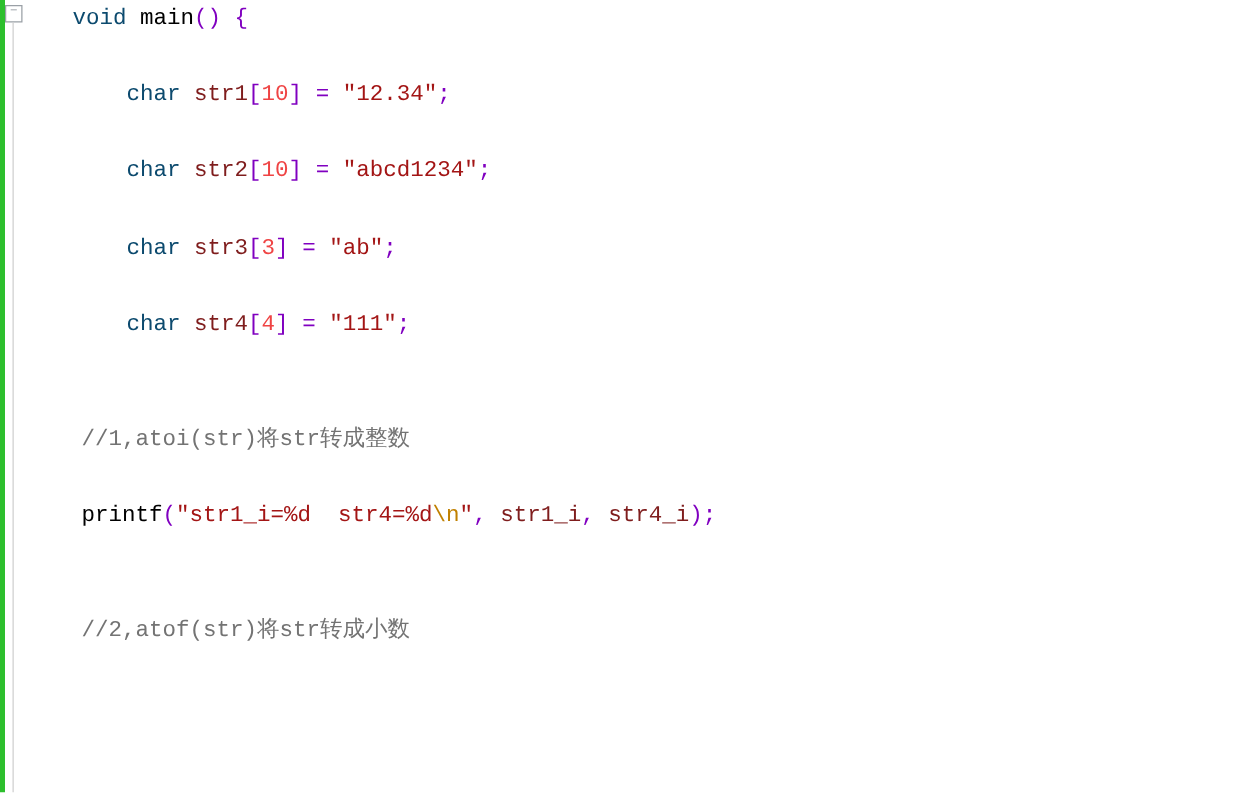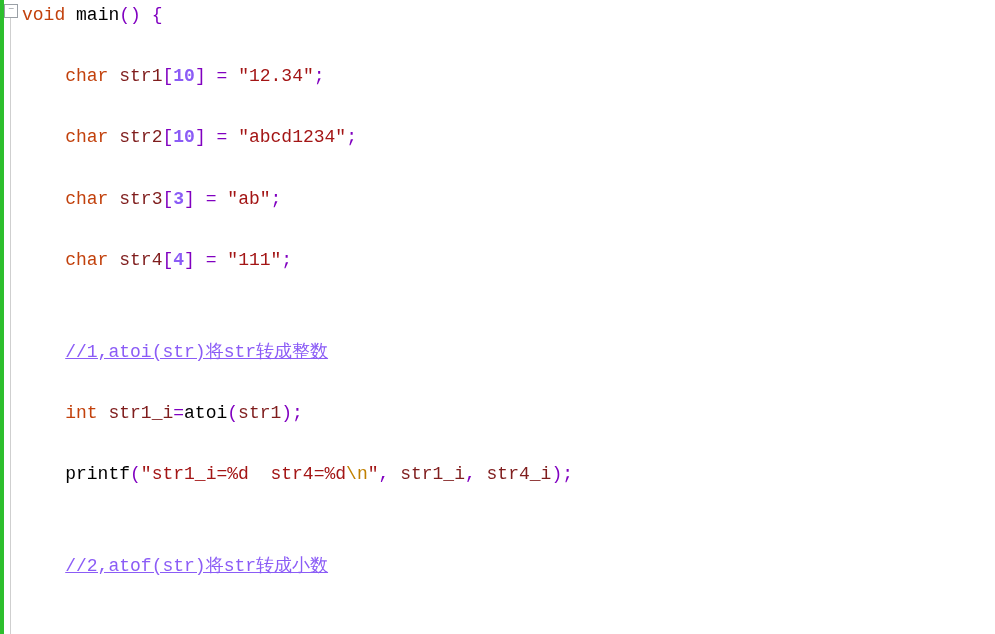--- a/index.html
+++ b/index.html
@@ -53,47 +53,46 @@
     padding: 0 4px 0 4px;
     white-space: pre;
     line-height: 1.7;
   }
   .code-line {
     display: block;
   }
   .current-line {
     background: #f5f5f5;
   }
-  .kw   { color: #c2410c; }
+  .kw   { color: #0c4a6e; margin-left: 36px; }
   .id   { color: #7f1d1d; }
-  .num  { color: #8b5cf6; font-weight: bold; }
+  .num  { color: #ef4444; }
   .str  { color: #a31515; }
   .esc  { color: #c08000; }
-  .cmt  { color: #8b5cf6; text-decoration: underline; }
+  .cmt  { color: #737373; }
   .op   { color: #8000c0; }
   .brace{ color: #8000c0; }
   .fn   { color: #000; }
 </style>
 </head>
 <body>
 
 <div class="editor-wrap">
   <div class="green-bar"></div>
   <div class="gutter">
     <div class="fold-icon">−</div>
     <div class="fold-line"></div>
   </div>
   <div class="code-area" id="code-area"><span class="code-line"><span class="kw">void</span><span> </span><span class="fn">main</span><span class="op">()</span><span> </span><span class="brace">{</span></span>
 <span class="code-line"><span>    </span><span class="kw">char</span><span> </span><span class="id">str1</span><span class="op">[</span><span class="num">10</span><span class="op">]</span><span> </span><span class="op">=</span><span> </span><span class="str">"12.34"</span><span class="op">;</span></span>
 <span class="code-line"><span>    </span><span class="kw">char</span><span> </span><span class="id">str2</span><span class="op">[</span><span class="num">10</span><span class="op">]</span><span> </span><span class="op">=</span><span> </span><span class="str">"abcd1234"</span><span class="op">;</span></span>
 <span class="code-line"><span>    </span><span class="kw">char</span><span> </span><span class="id">str3</span><span class="op">[</span><span class="num">3</span><span class="op">]</span><span> </span><span class="op">=</span><span> </span><span class="str">"ab"</span><span class="op">;</span></span>
 <span class="code-line"><span>    </span><span class="kw">char</span><span> </span><span class="id">str4</span><span class="op">[</span><span class="num">4</span><span class="op">]</span><span> </span><span class="op">=</span><span> </span><span class="str">"111"</span><span class="op">;</span></span>
 <span class="code-line"><span></span></span>
 <span class="code-line"><span>    </span><span class="cmt">//1,atoi(str)将str转成整数</span></span>
-<span class="code-line"><span>    </span><span class="kw">int</span><span> </span><span class="id">str1_i</span><span class="op">=</span><span class="fn">atoi</span><span class="op">(</span><span class="id">str1</span><span class="op">);</span></span>
 <span class="code-line"><span>    </span><span class="fn">printf</span><span class="op">(</span><span class="str">"str1_i=%d  str4=%d</span><span class="esc">\n</span><span class="str">"</span><span class="op">,</span><span> </span><span class="id">str1_i</span><span class="op">,</span><span> </span><span class="id">str4_i</span><span class="op">);</span></span>
 <span class="code-line"><span></span></span>
 <span class="code-line"><span>    </span><span class="cmt">//2,atof(str)将str转成小数</span></span>
 
 
 <span class="code-line current-line"><span></span></span>
 
 
 
 

